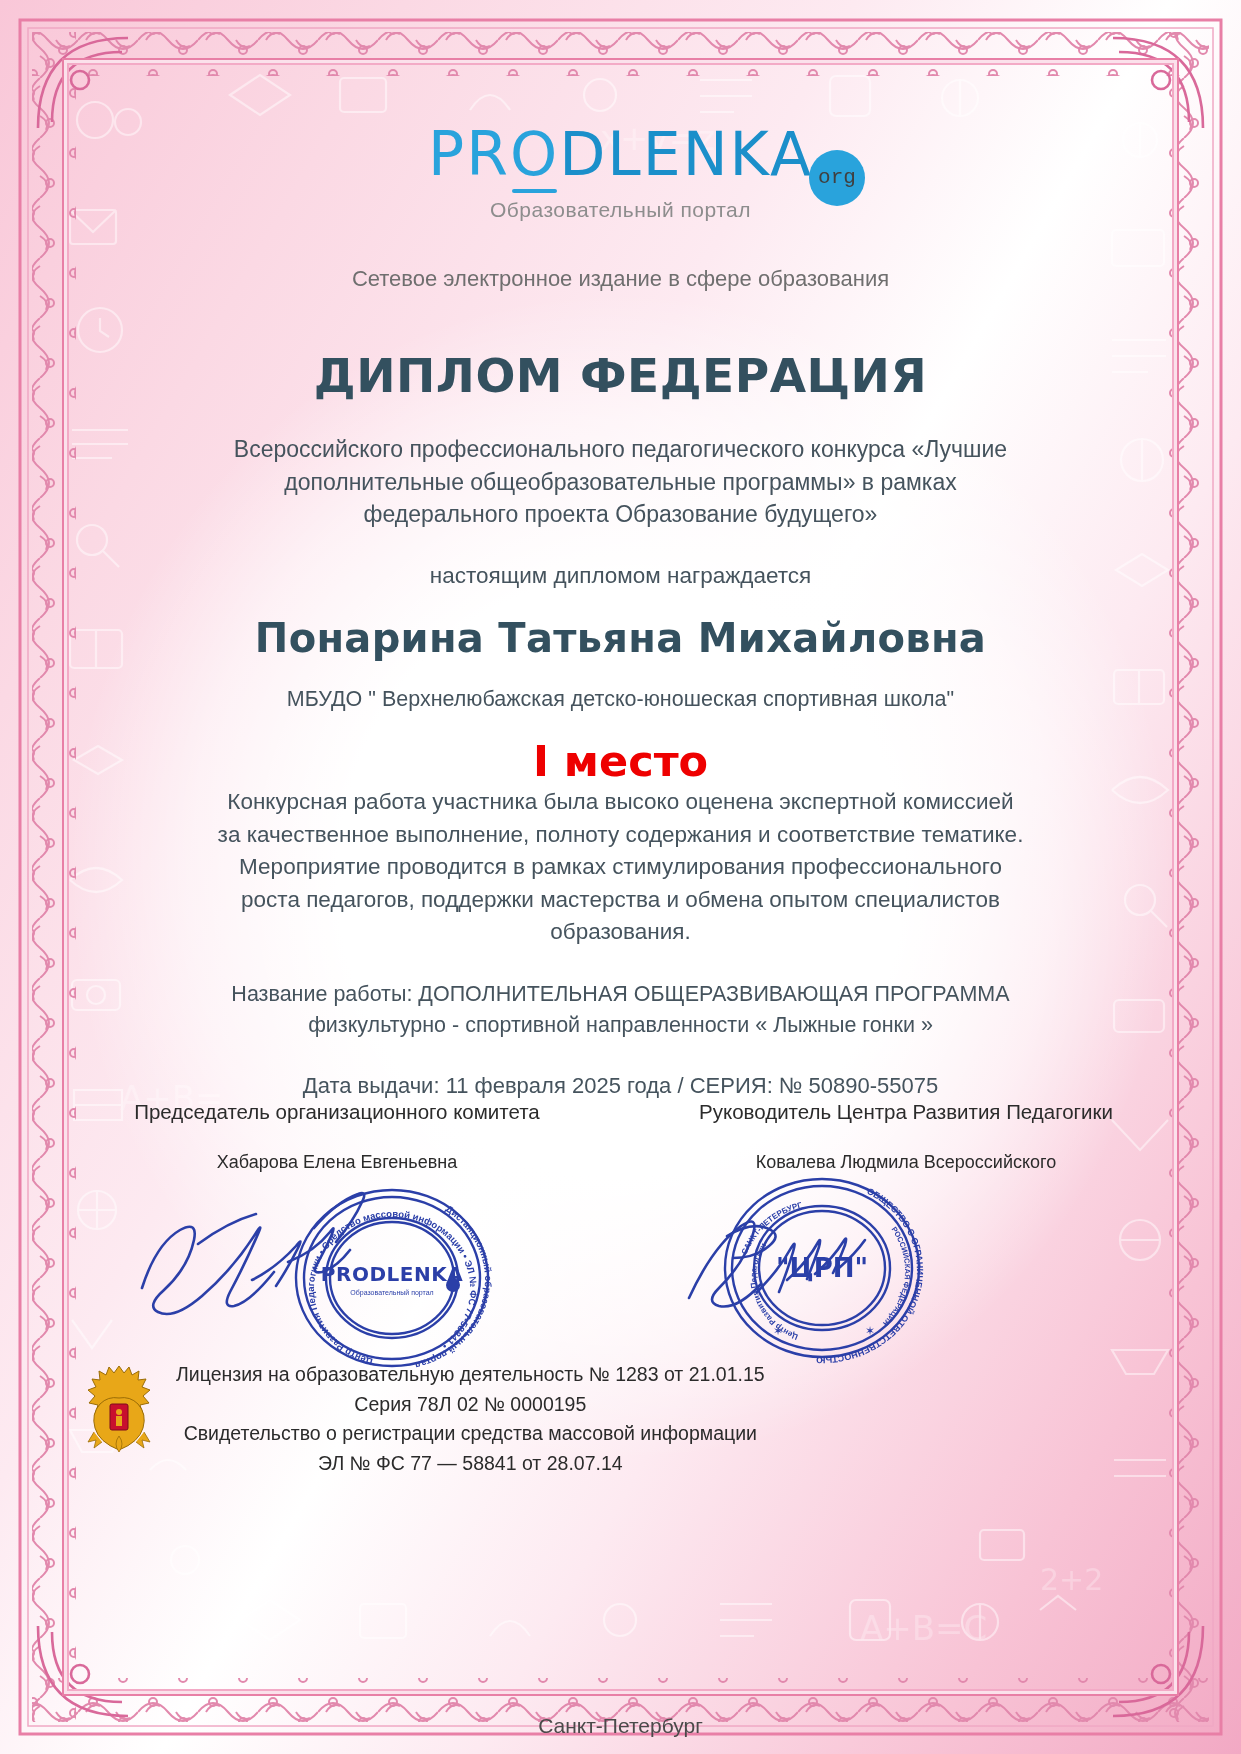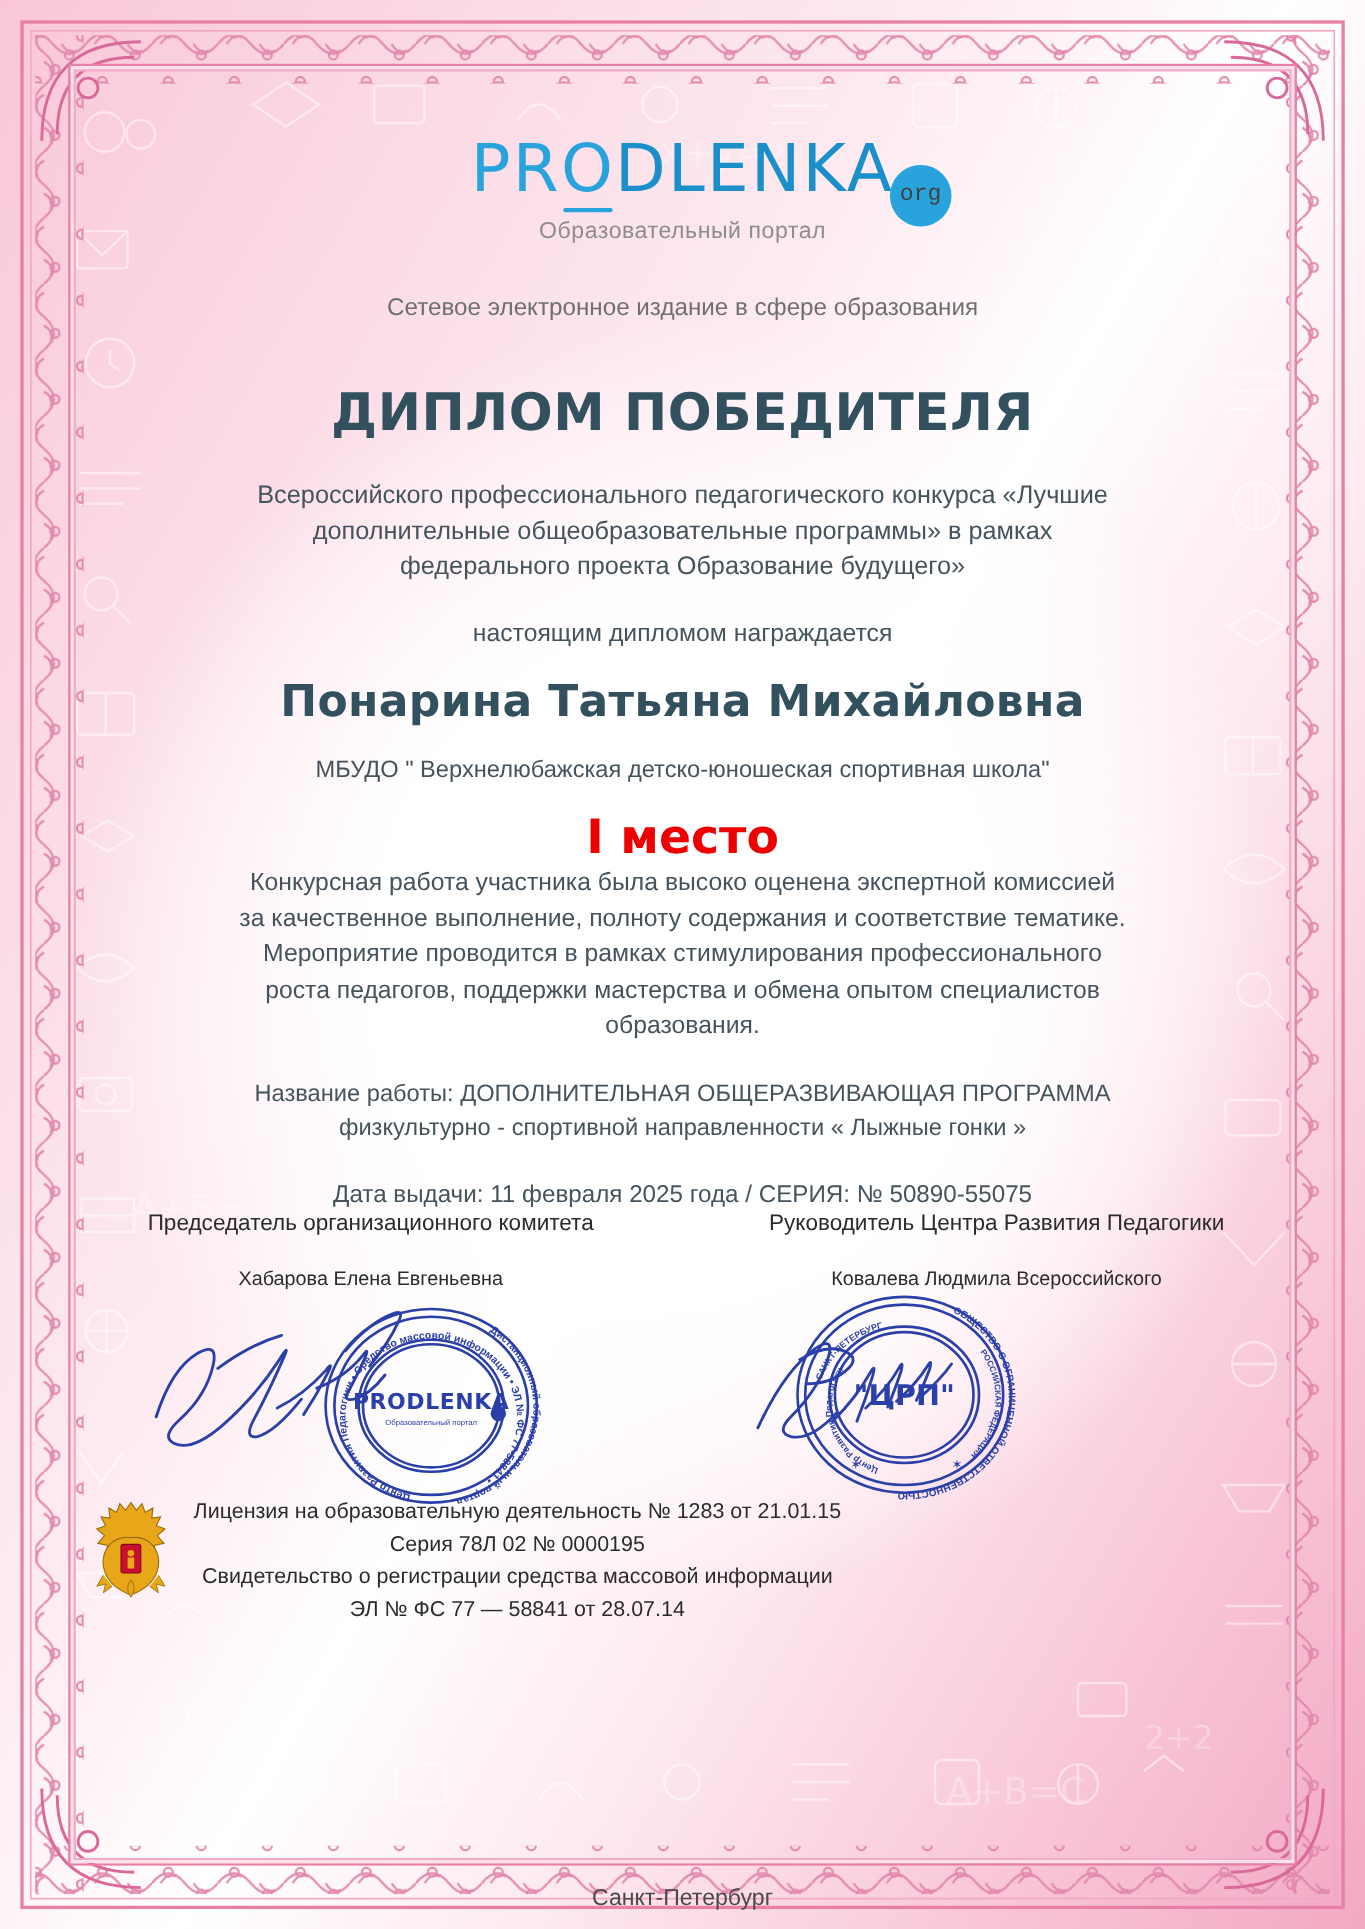--- a/index.html
+++ b/index.html
@@ -272,21 +272,21 @@
 
     <div class="logo-wrap">
       <div class="logo-mark"><span>PR</span><span class="logo-o">O</span><span class="dletter">DLENKA</span>
         <span class="org-badge">org</span>
       </div>
       <div class="logo-sub">Образовательный портал</div>
     </div>
 
     <div class="edition-line">Сетевое электронное издание в сфере образования</div>
 
-    <div class="diploma-title">ДИПЛОМ ПОБЕДИТЕЛЯ</div>
+    <div class="diploma-title">ДИПЛОМ ФЕДЕРАЦИЯ</div>
 
     <div class="contest">Всероссийского профессионального педагогического конкурса «Лучшие дополнительные общеобразовательные программы» в рамках федерального проекта Образование будущего»</div>
 
     <div class="awarded">настоящим дипломом награждается</div>
 
     <div class="recipient">Понарина Татьяна Михайловна</div>
 
     <div class="organization">МБУДО " Верхнелюбажская детско-юношеская спортивная школа"</div>
 
     <div class="place">I место</div>

